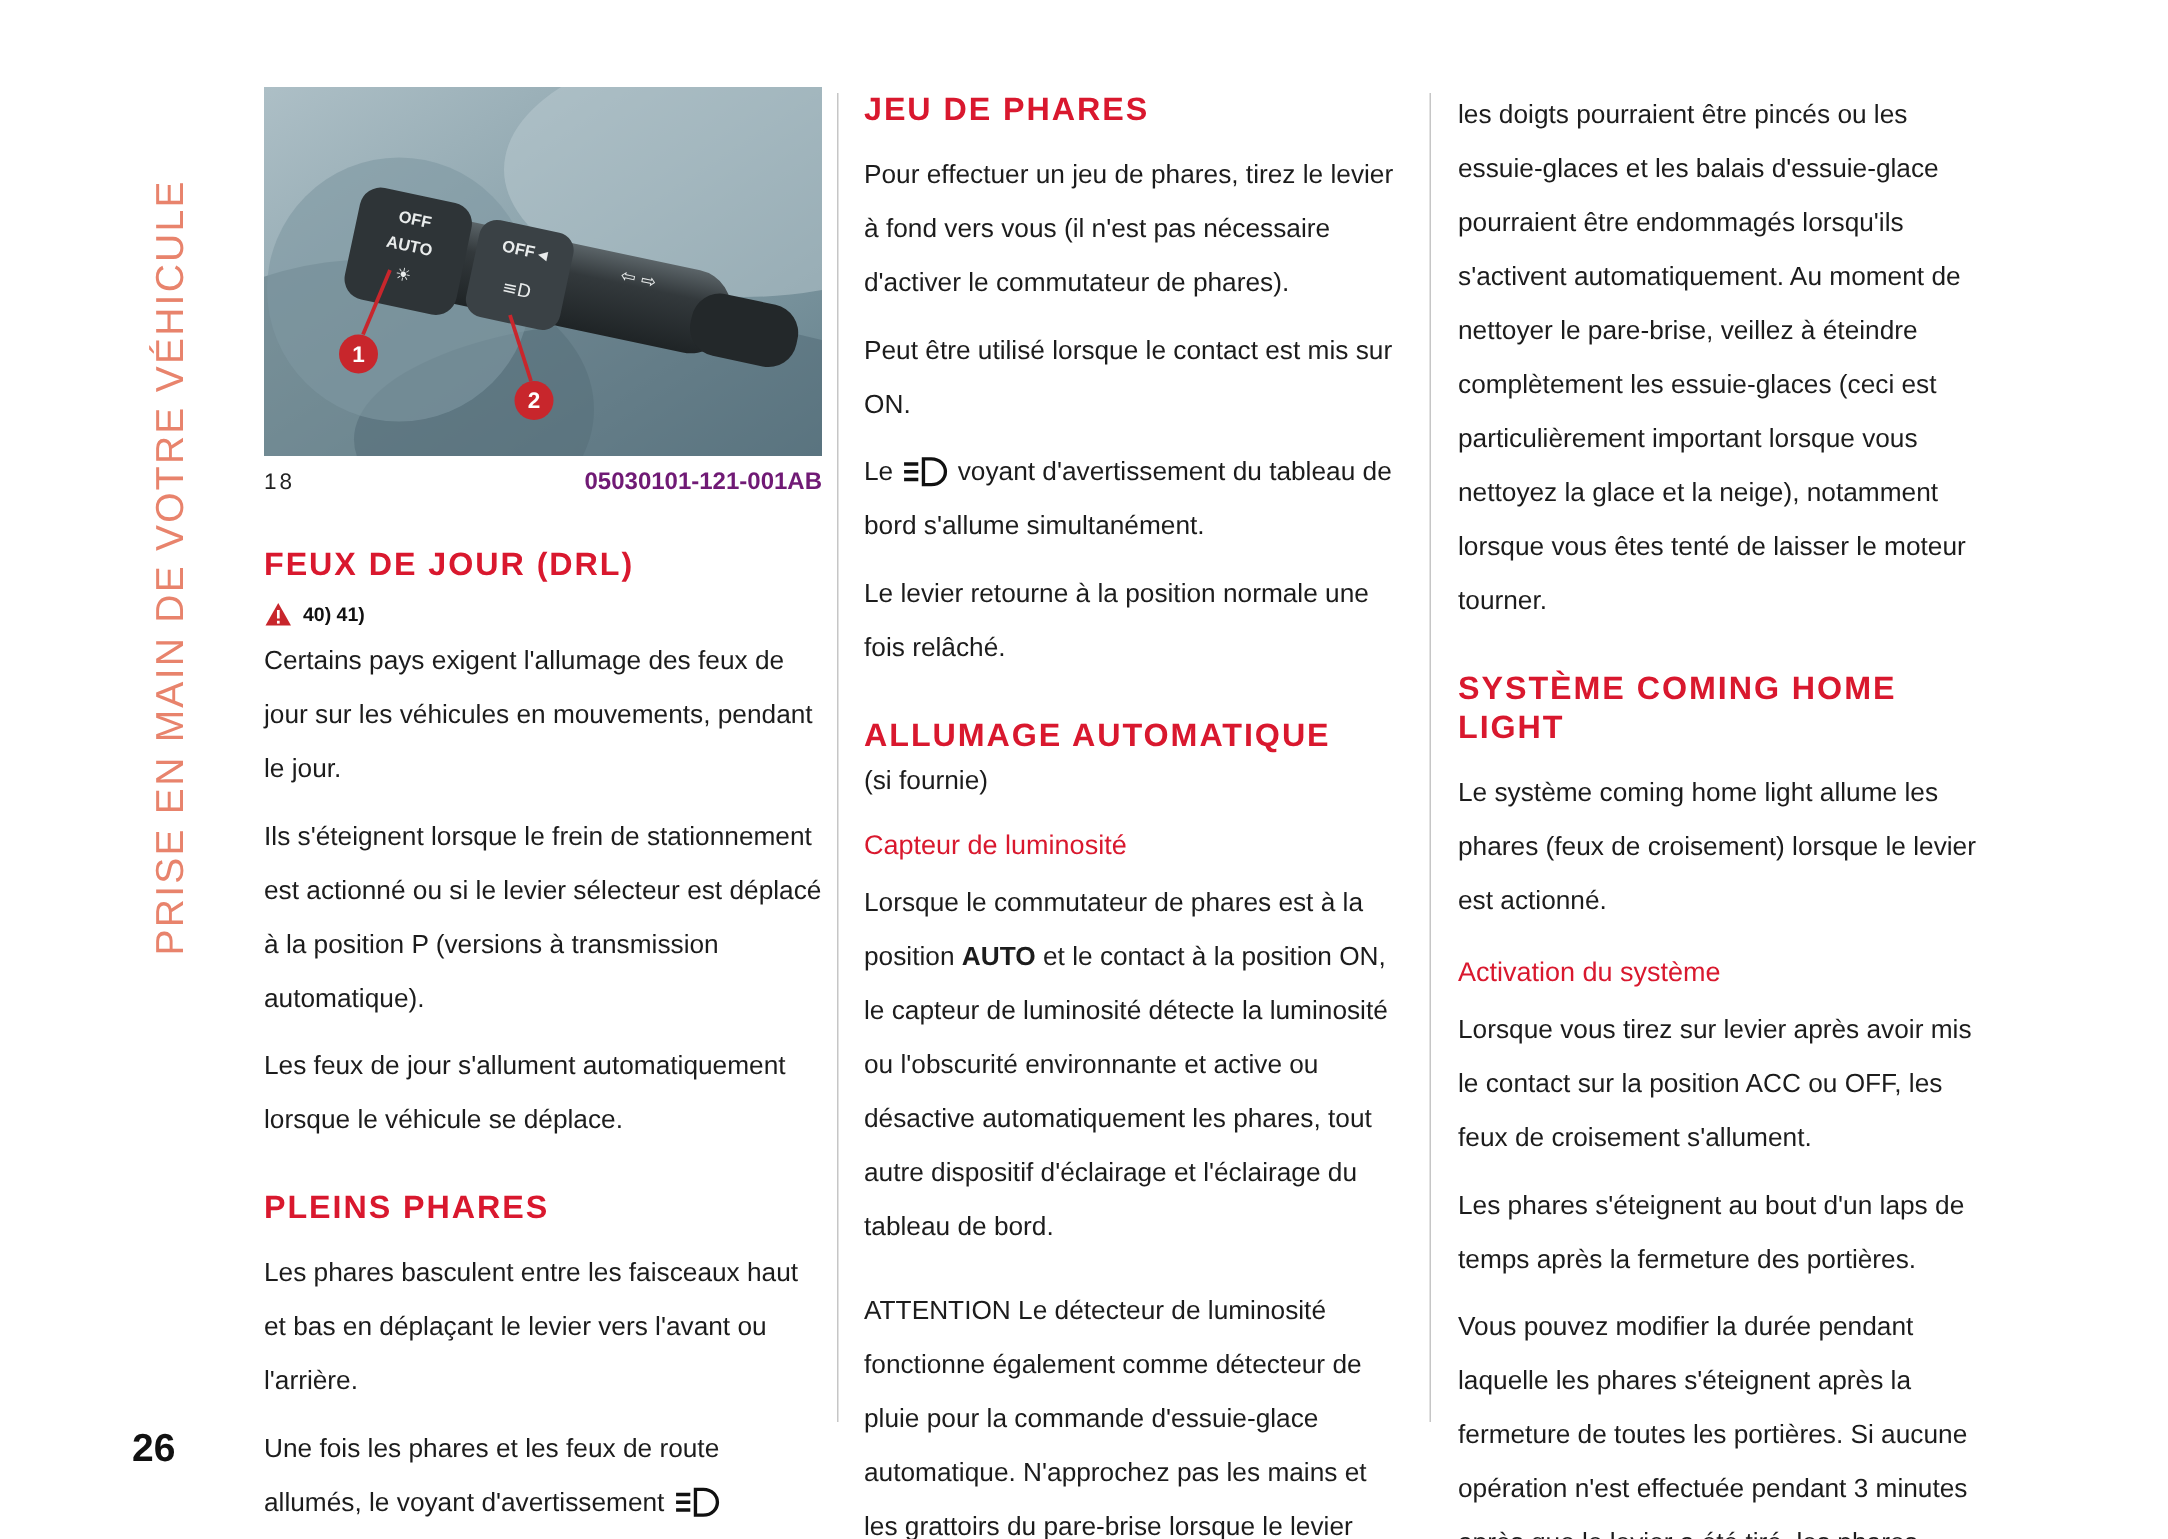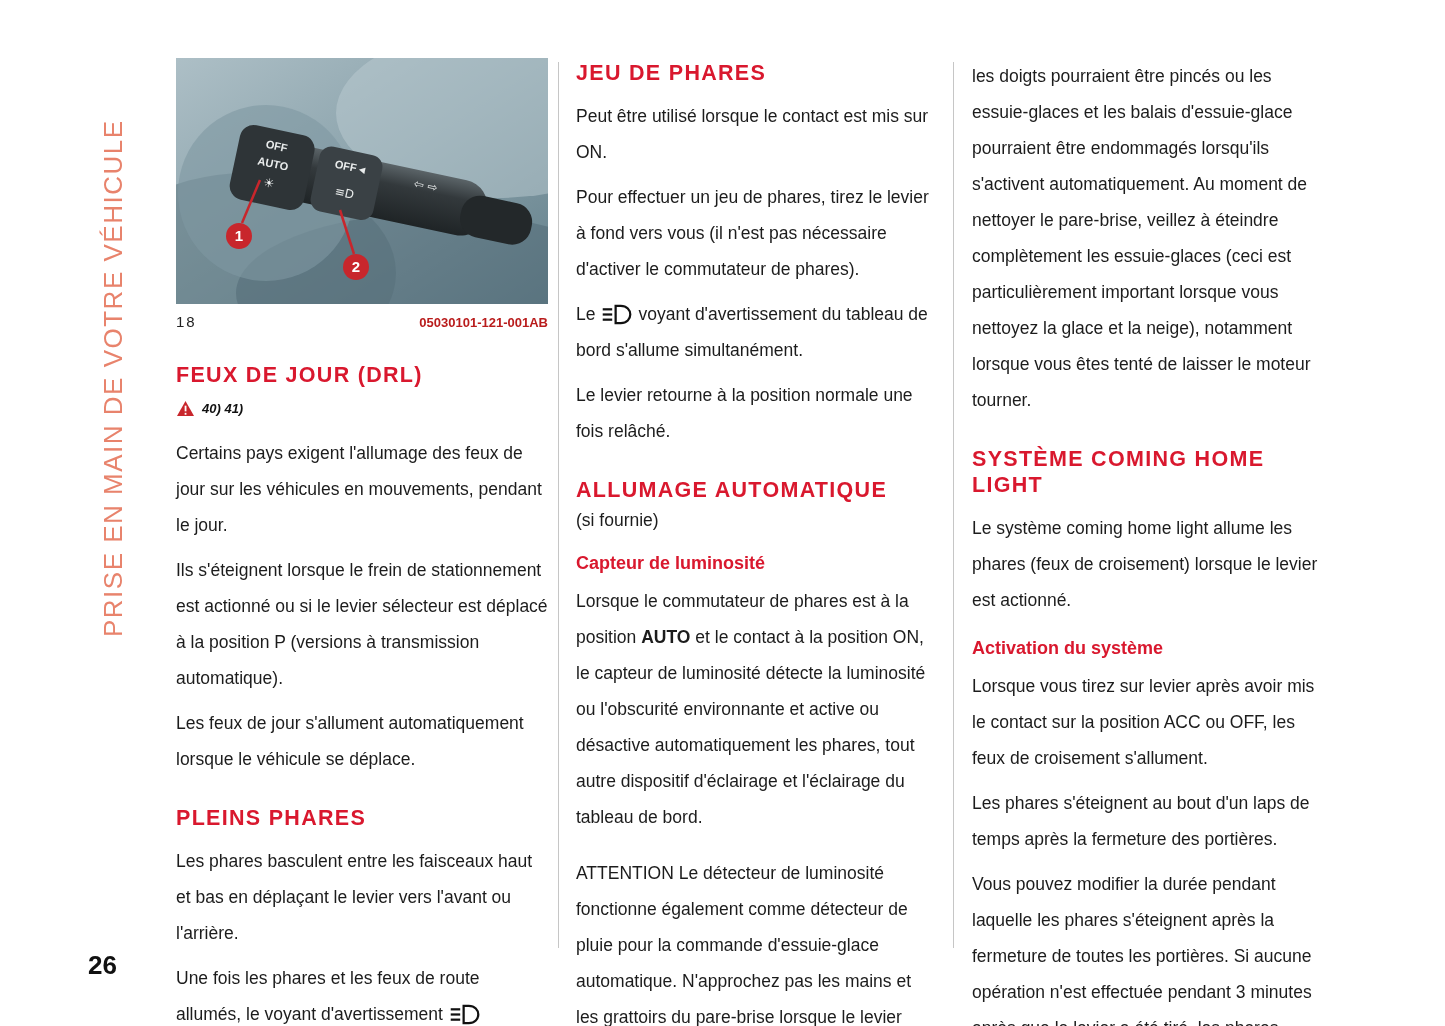--- a/index.html
+++ b/index.html
@@ -34,34 +34,34 @@
   .fig-label{fill:#e9ecec;font-size:11px;font-weight:bold;text-anchor:middle;
     font-family:"Liberation Sans",sans-serif;}
   .fig-sym{fill:#e9ecec;font-size:12px;text-anchor:middle;font-family:"DejaVu Sans",sans-serif;}
   .callout-num{fill:#ffffff;font-size:15px;font-weight:bold;text-anchor:middle;
     font-family:"Liberation Sans",sans-serif;}
   .fig-caption{
     display:flex;justify-content:space-between;align-items:baseline;
     margin-top:9px;
   }
   .fig-caption .num{font-size:15px;letter-spacing:2px;color:#222;}
-  .fig-caption .code{font-size:13px;font-weight:bold;color:#b91c1c;}
+  .fig-caption .code{font-size:16px;font-weight:bold;color:#701a75;}
   
   .section-h{
     color:#d9182e;font-weight:bold;font-size:21.5px;letter-spacing:1.3px;
     line-height:1.22;margin:28px 0 12px;
   }
   .section-h.first{margin-top:2px;}
   .sub-note{font-size:17.5px;line-height:26px;margin:0 0 16px;}
   .sub-h{
-    color:#d9182e;font-weight:bold;font-size:18px;margin:20px 0 9px;
+    color:#d9182e;font-weight:normal;font-size:18px;margin:20px 0 9px;
   }
   .body-p{font-size:17.5px;line-height:36px;margin:0 0 9px;}
   .body-p.gap-top{margin-top:20px;}
-  .warn-row{display:flex;align-items:center;gap:7px;margin:0 0 18px;font-style:italic;}
+  .warn-row{display:flex;align-items:center;gap:7px;margin:0 0 4px;}
   .warn-icon{width:19px;height:17px;display:block;}
   .warn-refs{font-size:13px;font-weight:bold;color:#111;}
   .beam-icon{width:31px;height:21px;display:inline-block;vertical-align:-5px;margin:0 6px;}
   .bold{font-weight:bold;}
 </style>
 </head>
 <body>
 
 <div class="sidebar-vertical">PRISE EN MAIN DE VOTRE VÉHICULE</div>
 
@@ -137,22 +137,22 @@
   <p class="body-p"><span>Une fois les phares et les feux de route allumés, le voyant d'avertissement</span><svg class="beam-icon" viewBox="0 0 36 24">
         <path d="M17 2 h6 c7 0 11 5 11 10 s-4 10 -11 10 h-6 z" fill="none" stroke="#111" stroke-width="2.6"></path>
         <line x1="2" y1="6" x2="13" y2="6" stroke="#111" stroke-width="2.6"></line>
         <line x1="2" y1="12" x2="13" y2="12" stroke="#111" stroke-width="2.6"></line>
         <line x1="2" y1="18" x2="13" y2="18" stroke="#111" stroke-width="2.6"></line>
       </svg><span>s'allume.</span></p>
 </div>
 
 <div class="col" id="col2">
   <h2 class="section-h first">JEU DE PHARES</h2>
+  <p class="body-p">Pour effectuer un jeu de phares, tirez le levier à fond vers vous (il n'est pas nécessaire d'activer le commutateur de phares).</p>
   <p class="body-p">Peut être utilisé lorsque le contact est mis sur ON.</p>
-  <p class="body-p">Pour effectuer un jeu de phares, tirez le levier à fond vers vous (il n'est pas nécessaire d'activer le commutateur de phares).</p>
   <p class="body-p"><span>Le</span><svg class="beam-icon" viewBox="0 0 36 24">
         <path d="M17 2 h6 c7 0 11 5 11 10 s-4 10 -11 10 h-6 z" fill="none" stroke="#111" stroke-width="2.6"></path>
         <line x1="2" y1="6" x2="13" y2="6" stroke="#111" stroke-width="2.6"></line>
         <line x1="2" y1="12" x2="13" y2="12" stroke="#111" stroke-width="2.6"></line>
         <line x1="2" y1="18" x2="13" y2="18" stroke="#111" stroke-width="2.6"></line>
       </svg><span>voyant d'avertissement du tableau de bord s'allume simultanément.</span></p>
   <p class="body-p">Le levier retourne à la position normale une fois relâché.</p>
 
   <h2 class="section-h" style="margin-bottom:4px;">ALLUMAGE AUTOMATIQUE</h2>
   <p class="sub-note">(si fournie)</p>

